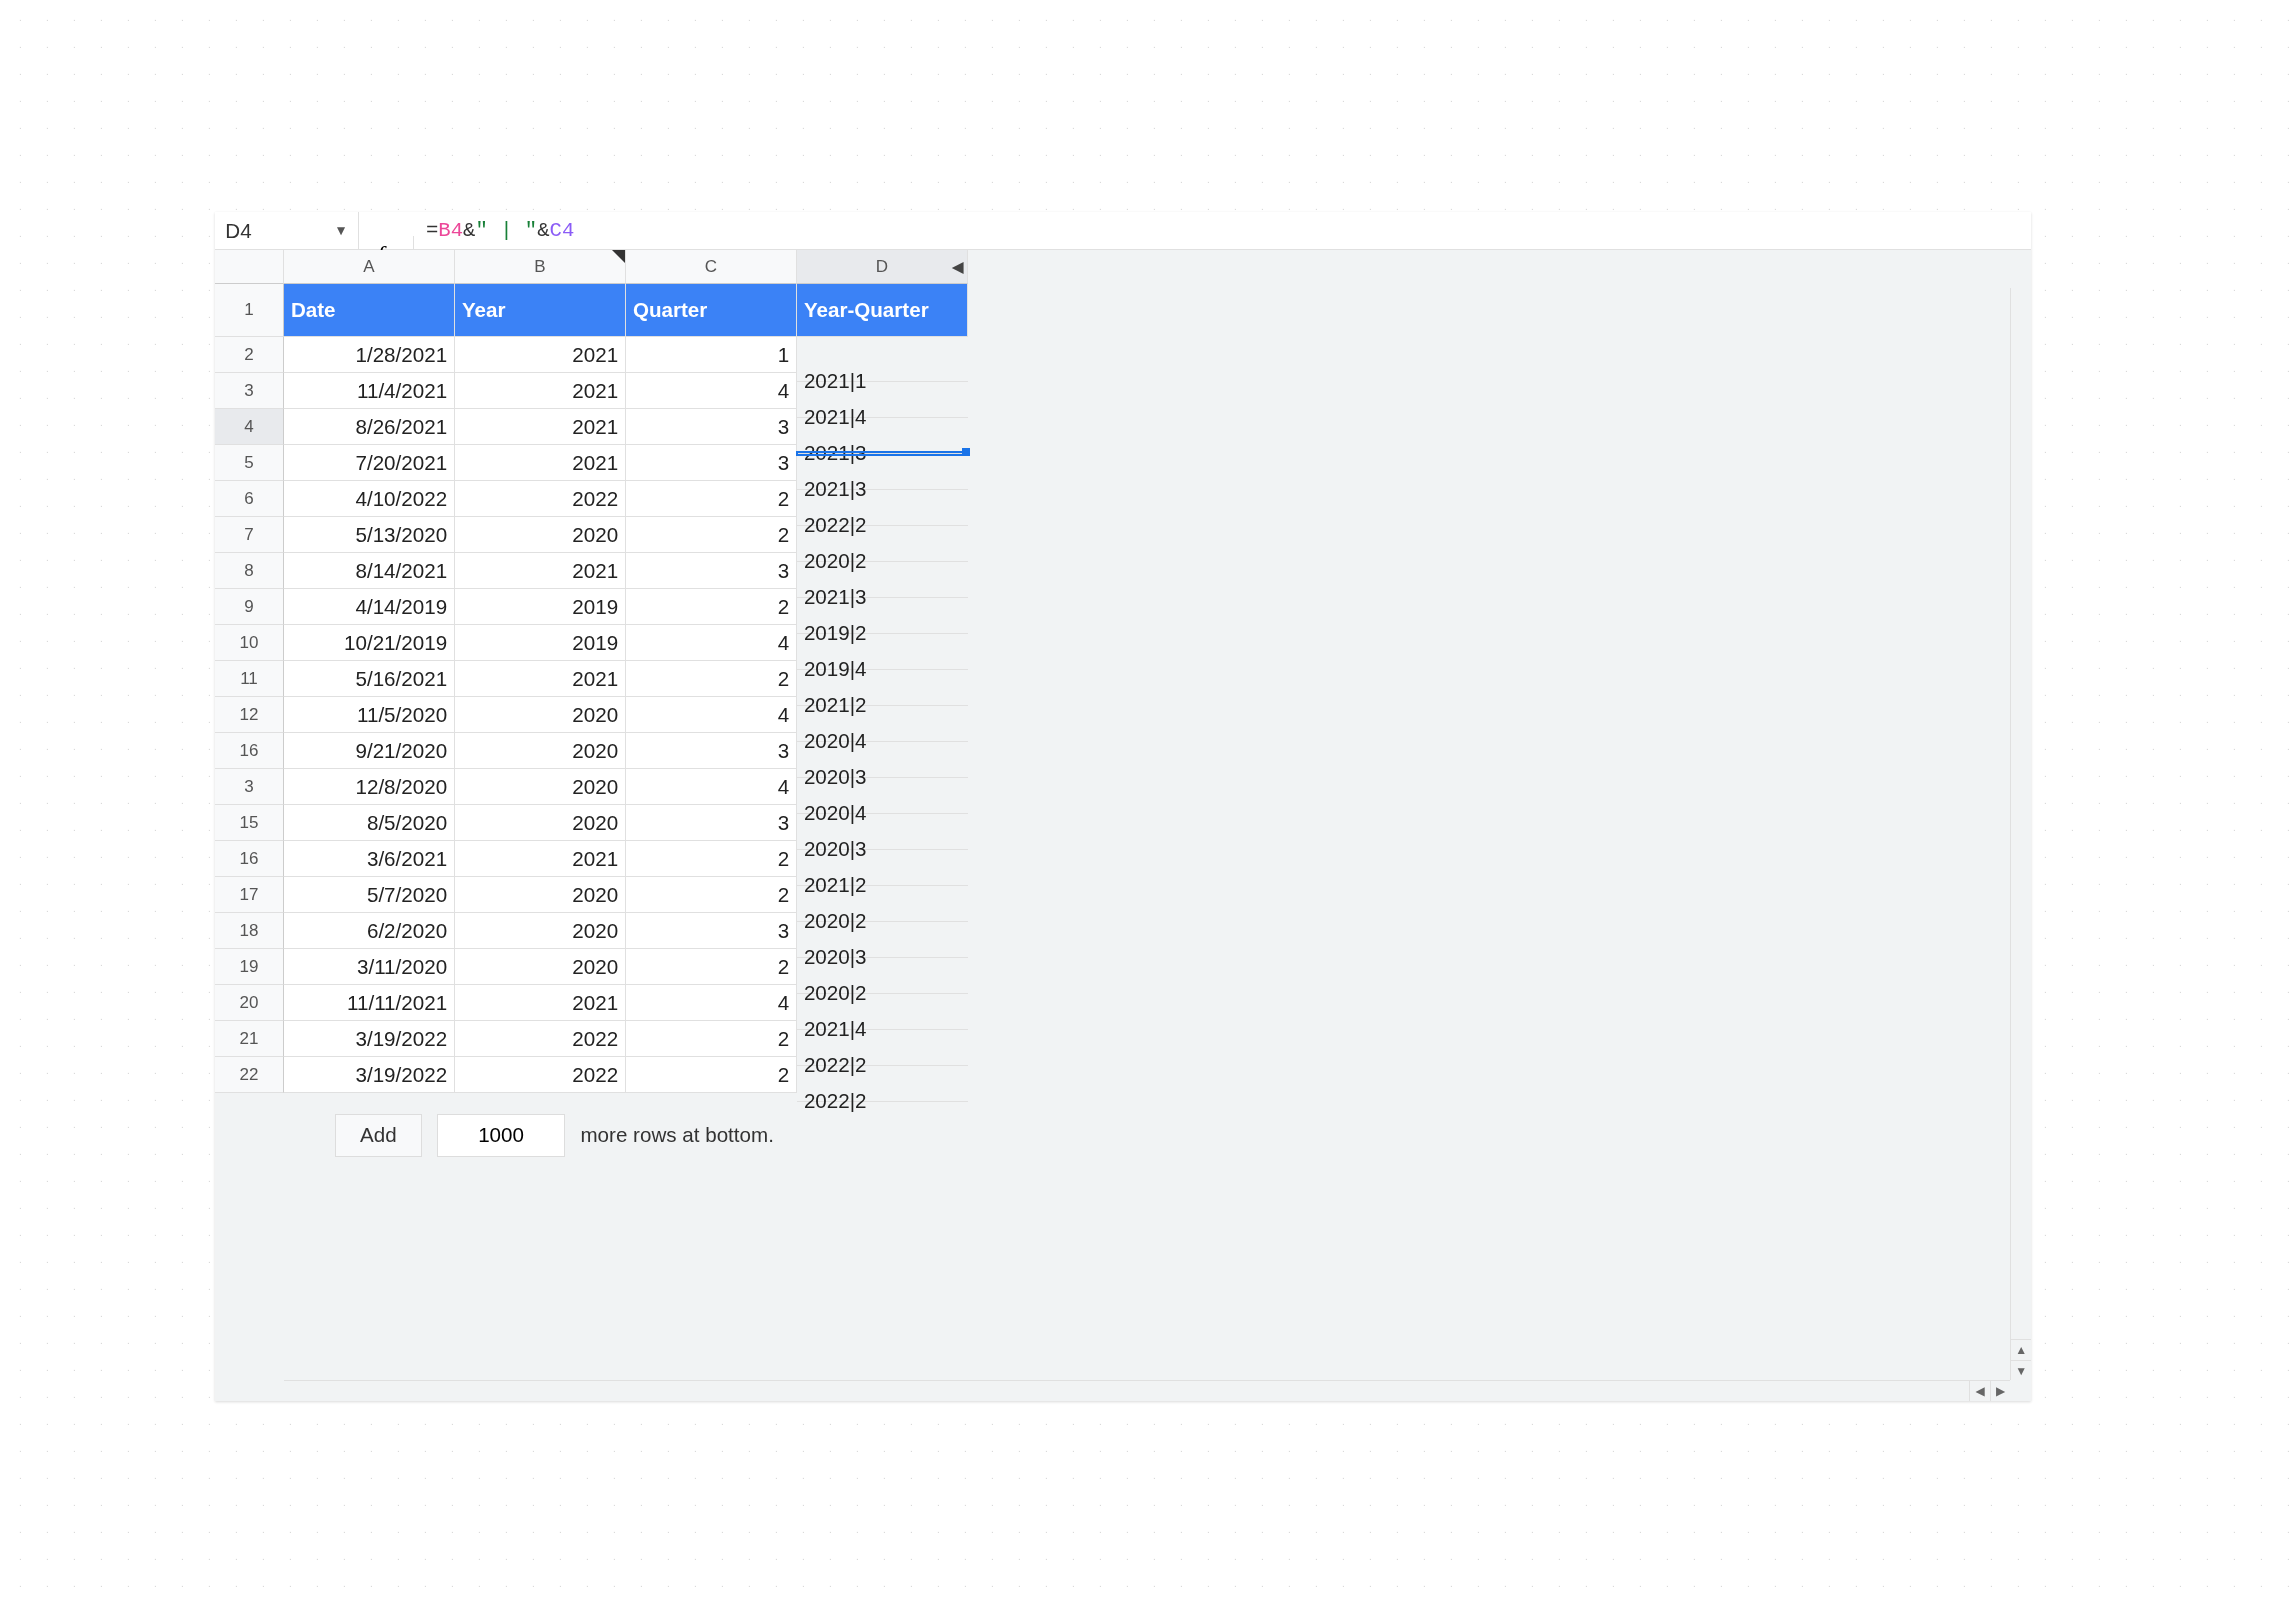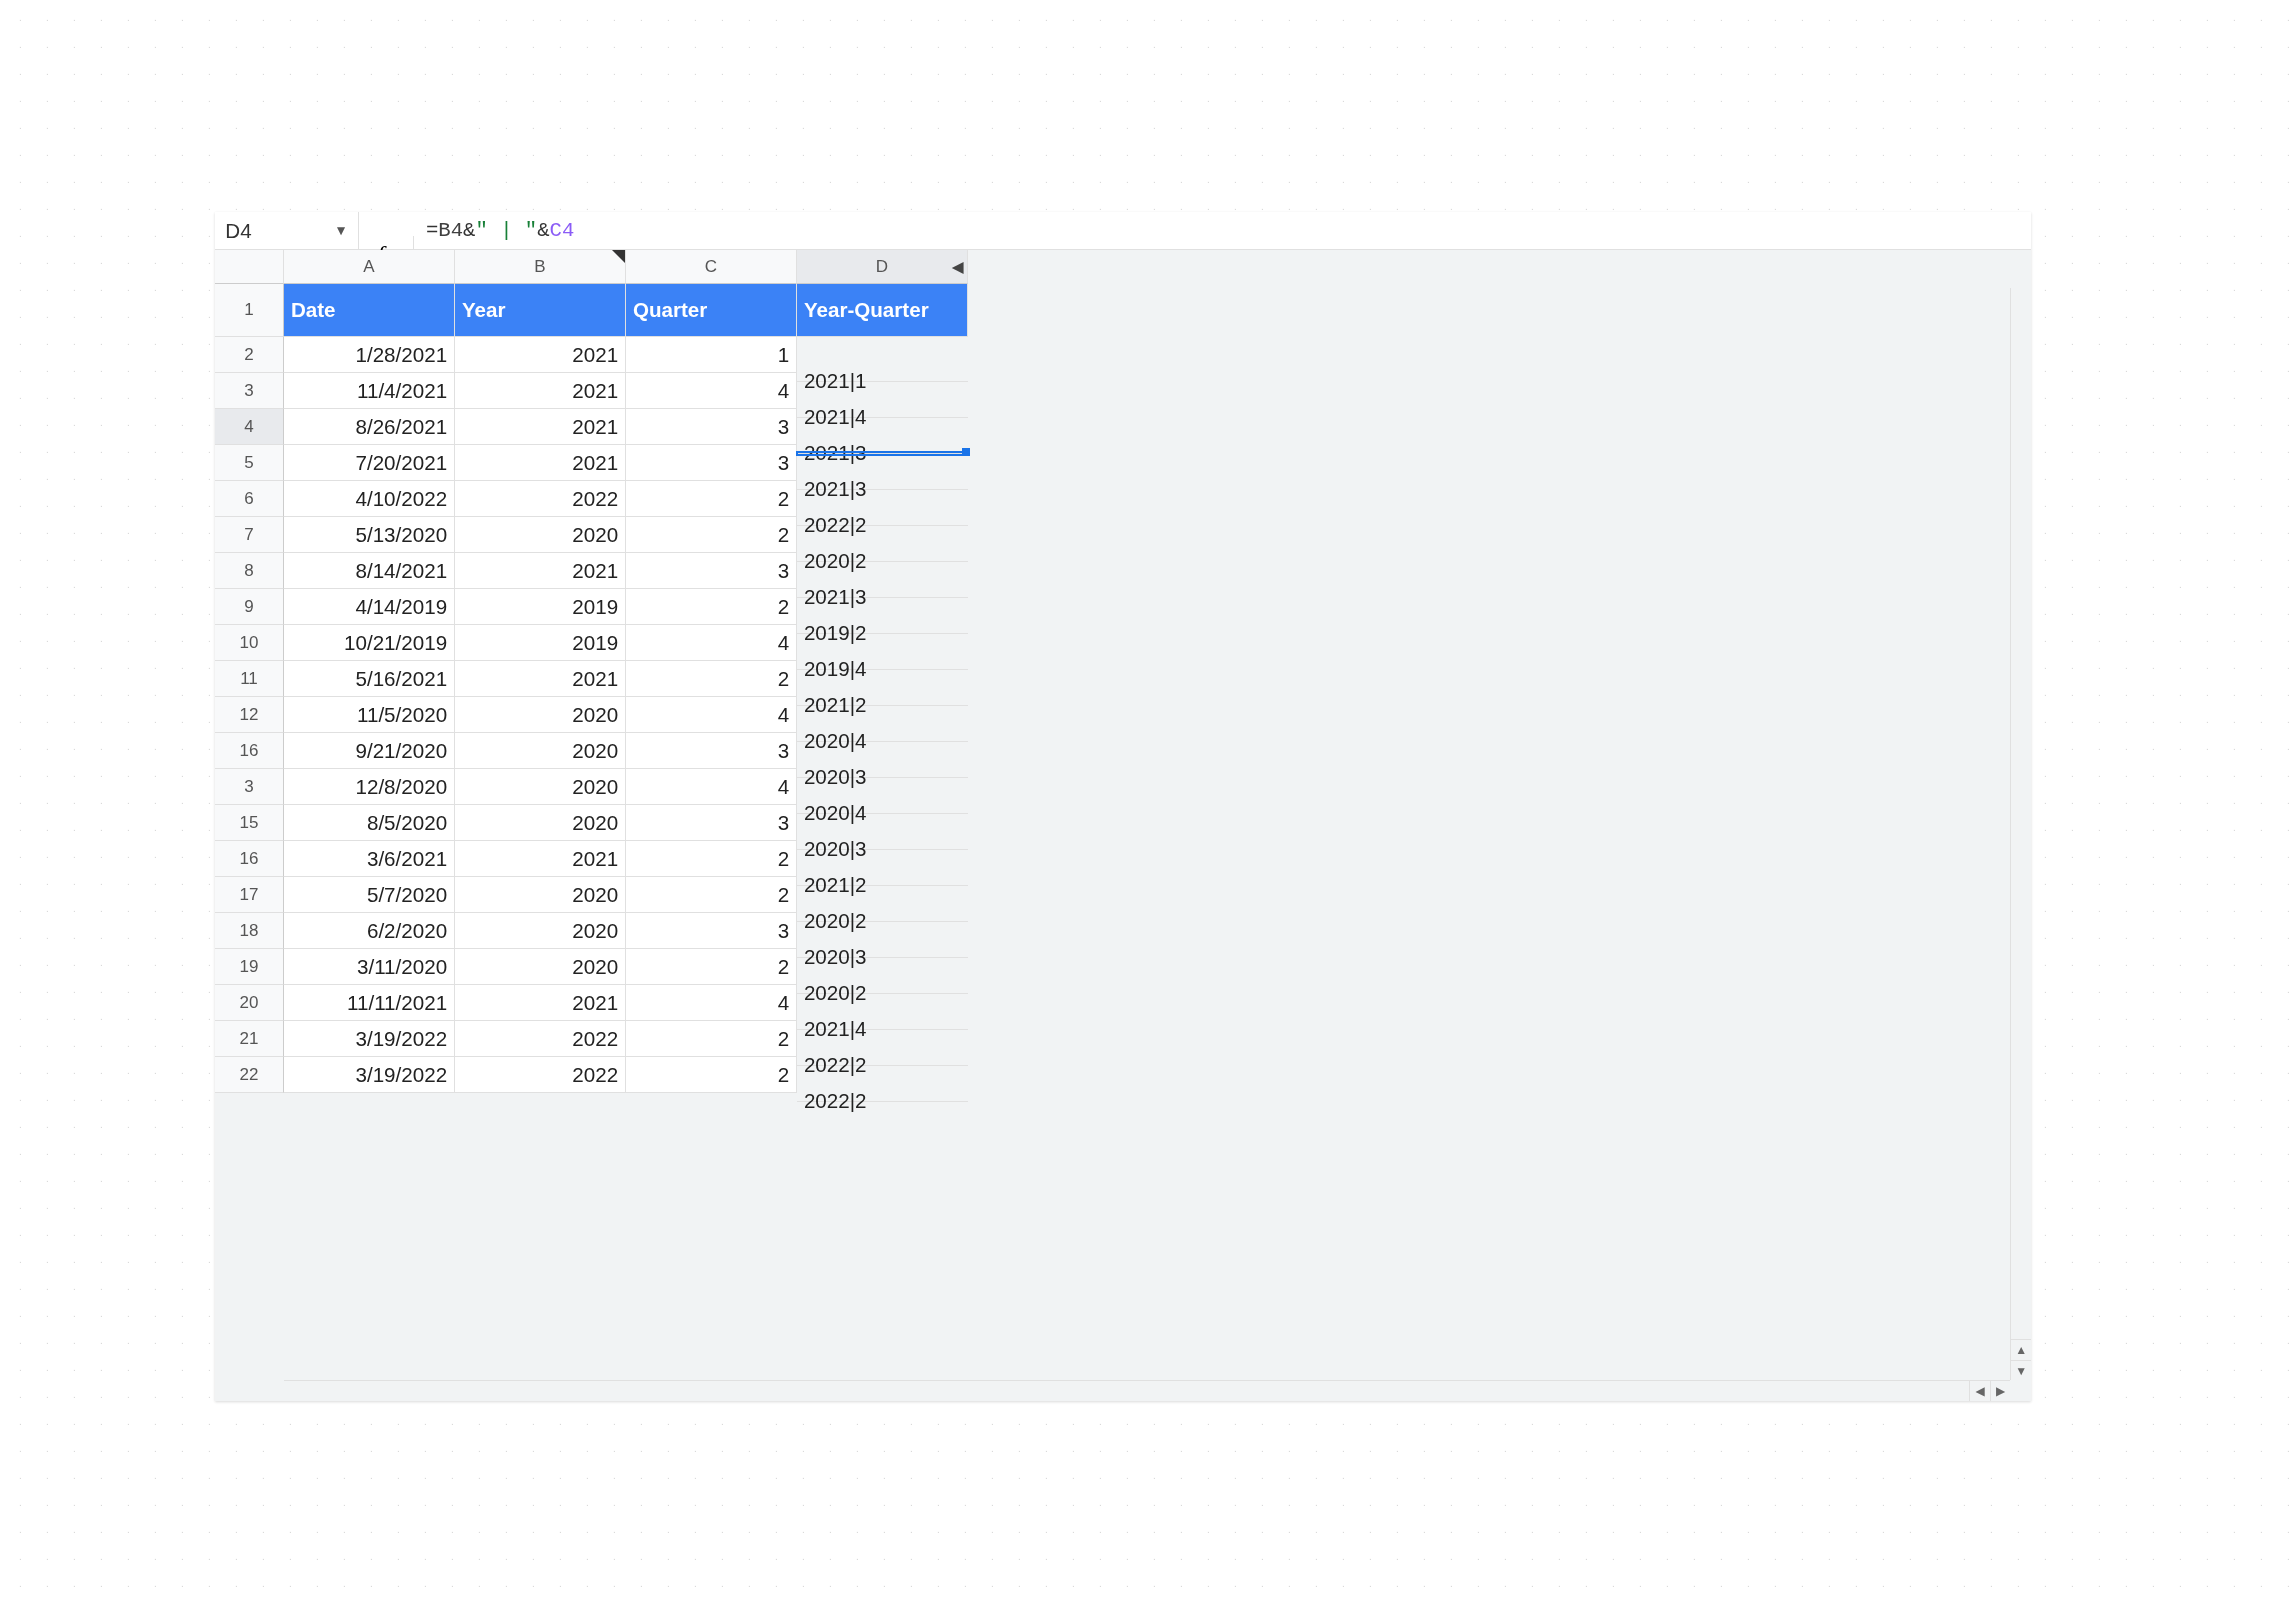--- a/index.html
+++ b/index.html
@@ -64,21 +64,21 @@
     flex: 1;
     height: 100%;
     display: flex;
     align-items: center;
     padding: 0 12px;
     font-family: 'Courier New', monospace;
     font-size: 20.6px;
     white-space: pre;
   }
   .tok-eq { color: #333; }
-  .tok-ref1 { color: #404040; }
+  .tok-ref1 { color: #ec4899; }
   .tok-str { color: #188038; }
   .tok-ref2 { color: #8b5cf6; }
   .tok-amp { color: #333; }
   .grid-area {
     flex: 1;
     display: flex;
     background: #f1f3f4;
     position: relative;
     overflow: hidden;
   }
@@ -614,20 +614,25 @@
             </div>
             <div class="cell col-C right">
               <span>2</span>
             </div>
             <div class="cell col-D left">
               <span>2022|2</span>
             </div>
           </div>
         </div>
 
+      <div class="bottom-area">
+        <button class="add-btn">Add</button>
+        <input class="rows-input" value="1000" style="">
+        <span>more rows at bottom.</span>
+      </div>
     </div>
 
     <div class="v-scroll">
       <div class="arrow">▲</div>
       <div class="arrow">▼</div>
     </div>
     <div class="h-scroll">
       <div class="arrow">◀</div>
       <div class="arrow">▶</div>
     </div>

